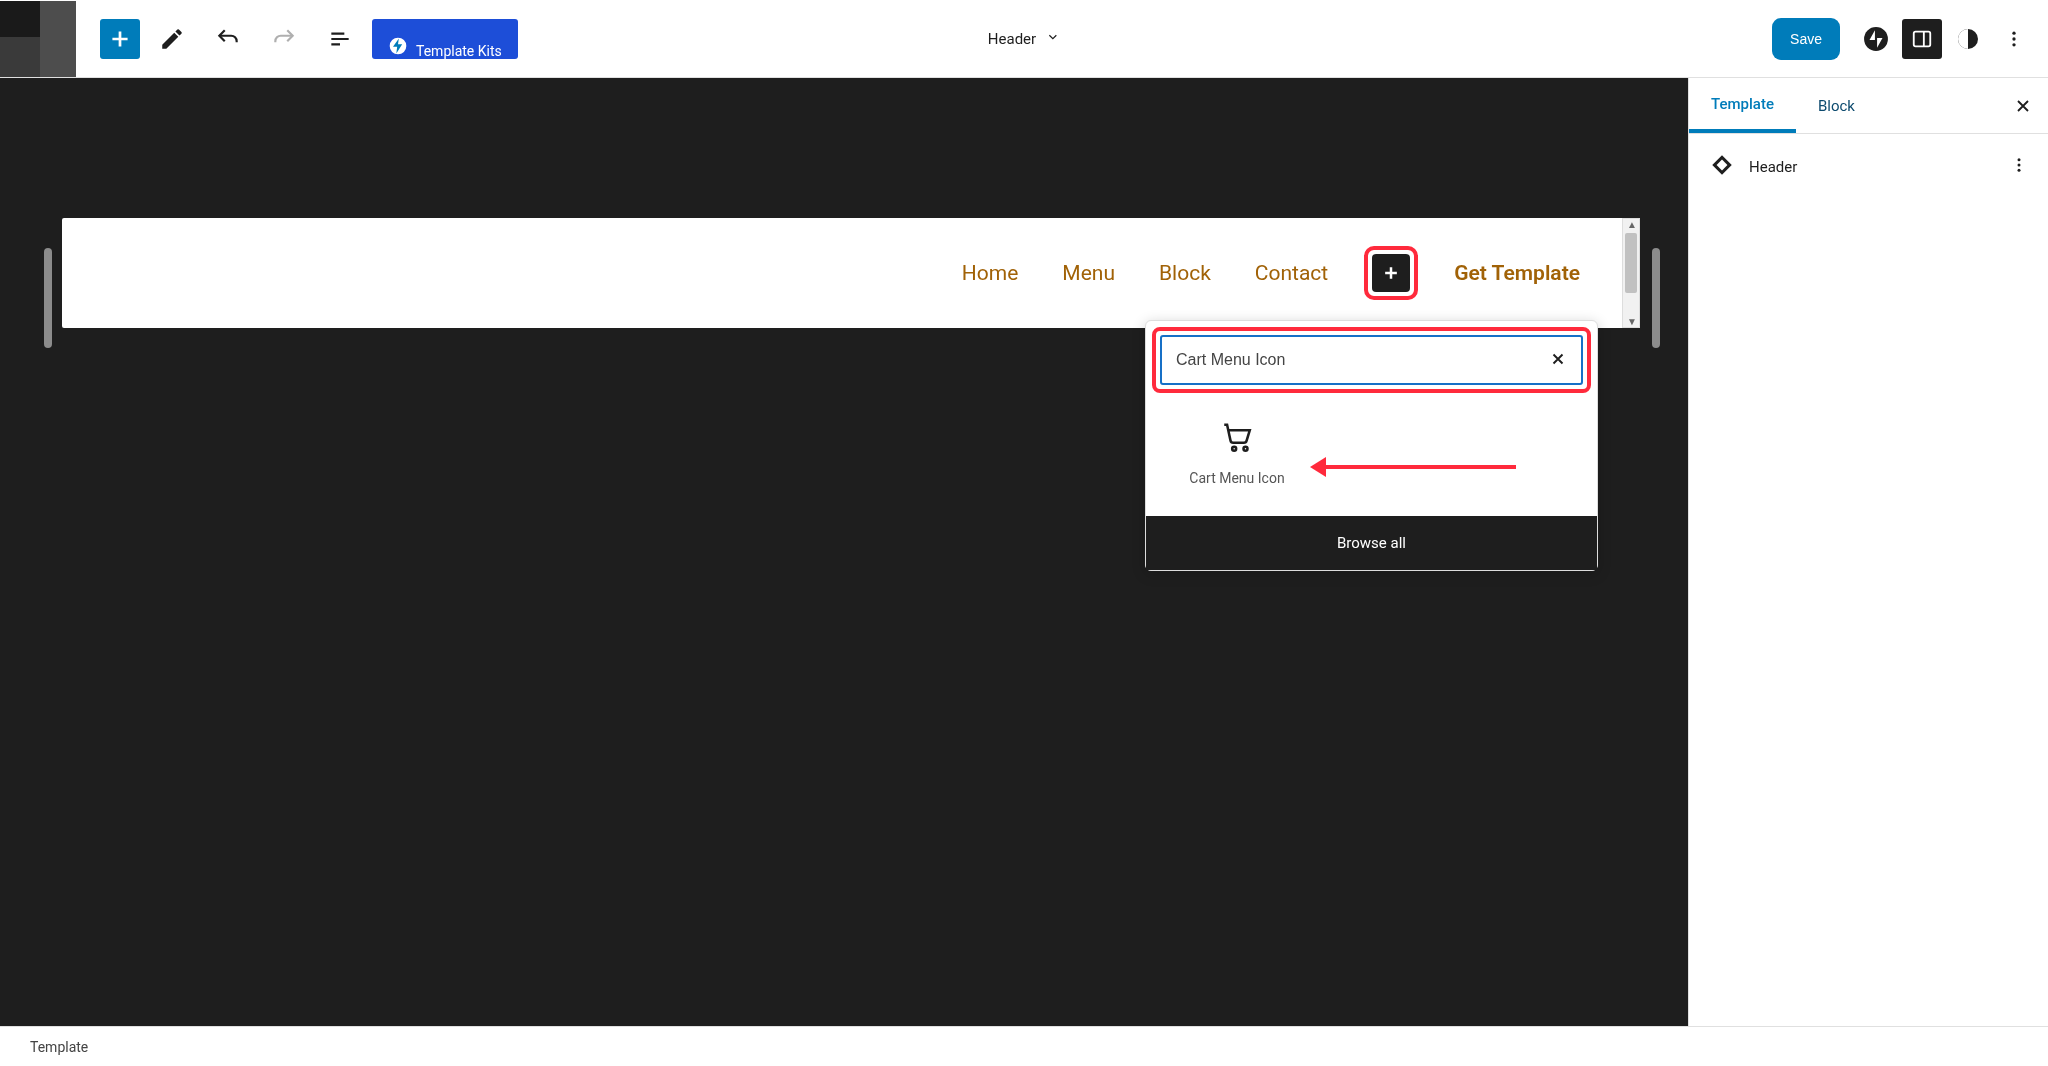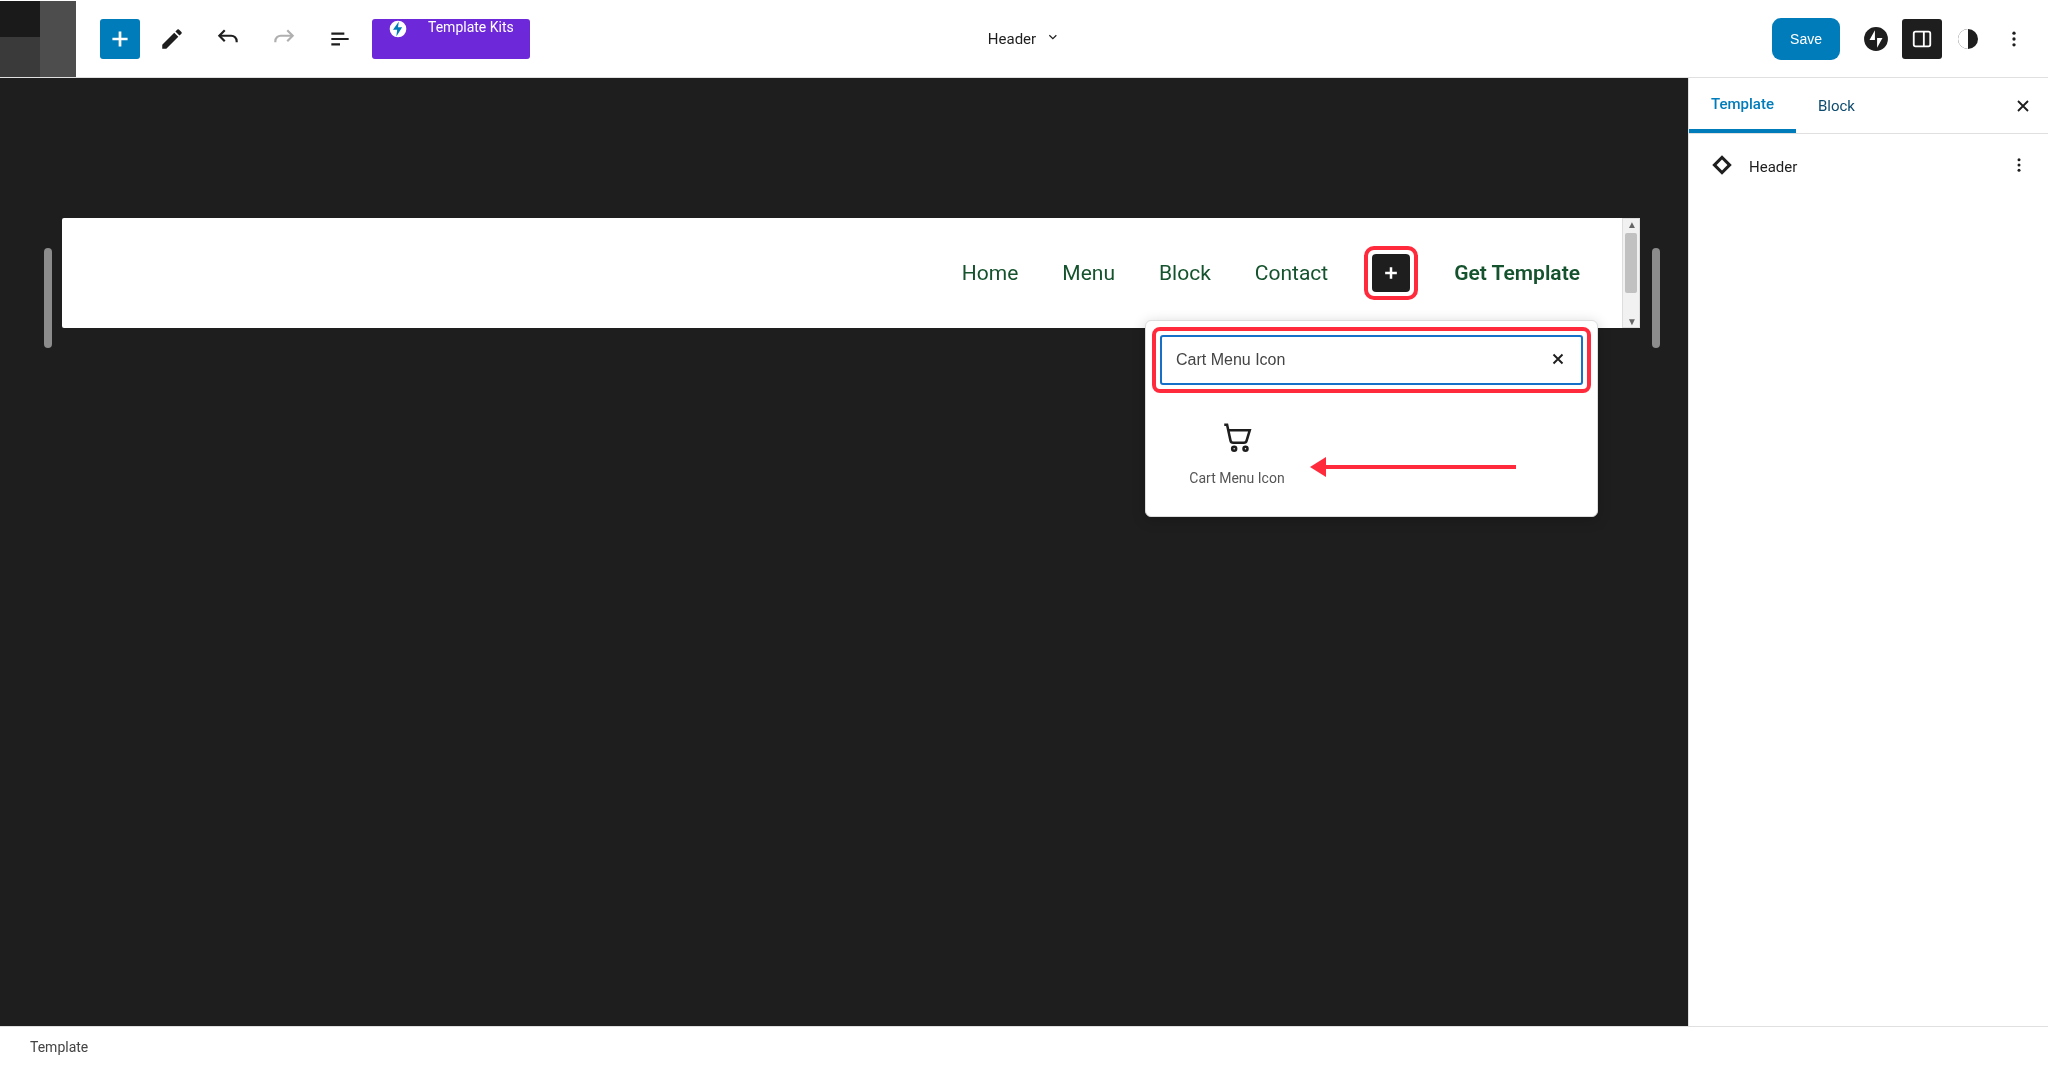--- a/index.html
+++ b/index.html
@@ -31,22 +31,22 @@
   .tb-btn {
     width:48px; height:48px;
     display:flex; align-items:center; justify-content:center;
     border:none; background:none; border-radius:3px;
     cursor:pointer;
   }
   .tb-btn svg { width:26px; height:26px; }
   .tb-plus { background:#007cba; color:#fff; width:40px; height:40px; border-radius:3px; margin-left:16px;}
   .tb-plus svg { stroke:#fff; }
   .template-kits {
-    display:flex; align-items:flex-start; gap:20px;
-    background:#6d28d9; color:#fff;
+    display:flex; align-items:flex-end; gap:8px;
+    background:#1d4ed8; color:#fff;
     height:40px; padding:0 16px; border-radius:3px;
     font-size:14px; cursor:pointer;
   }
   .template-kits svg{width:20px;height:20px;}
 
   .center-title {
     position:absolute; left:50%; top:50%; transform:translate(-50%,-50%);
     display:flex; align-items:center; gap:10px; font-size:15px; color:#1e1e1e;
     cursor:pointer;
   }
@@ -70,21 +70,21 @@
     position:absolute; width:8px; height:100px; background:#8c8c8c; border-radius:4px;
     top:170px;
   }
   .drag-handle.left{ left:44px;} .drag-handle.right{ right:28px;}
 
   .site-header {
     position:absolute; left:62px; right:48px; top:140px; height:110px;
     background:#fff; border-radius:2px;
     display:flex; align-items:center; justify-content:flex-end;
     padding-right:60px; gap:44px;
-    font-size:21px; color:#14532d;padding-left:12px;
+    font-size:21px; color:#a16207;padding-left:12px;
   }
   .nav-item { cursor:pointer;}
   .get-started { font-weight:600;}
 
   .add-block-btn {
     width:38px; height:38px; background:#1e1e1e; border-radius:4px;
     display:flex; align-items:center; justify-content:center; cursor:pointer;
     position:relative;
   }
   .add-block-btn svg{stroke:#fff;}
@@ -298,20 +298,23 @@
               <path d="M3 4h2l2.4 11.2a2 2 0 0 0 2 1.6h7.4a2 2 0 0 0 2-1.6L21 8H6"></path>
               <circle cx="10" cy="21" r="1.4"></circle>
                 <circle cx="18" cy="21" r="1.4"></circle>
             </svg>
           </span>
           <span>Cart Menu Icon</span>
         </div>
         <div class="arrow"></div>
       </div>
 
+      <div class="browse-wrap">
+        <div class="browse-all">Browse all</div>
+      </div>
     </div>
 
   </div>
 
   <div class="sidebar">
     <div class="sb-tabs">
       <div class="sb-tab active">Template</div>
       <div class="sb-tab">Block</div>
       <div class="sb-close">
         <svg width="20" height="20" viewBox="0 0 24 24" fill="none" stroke="#1e1e1e" stroke-width="2.2">

